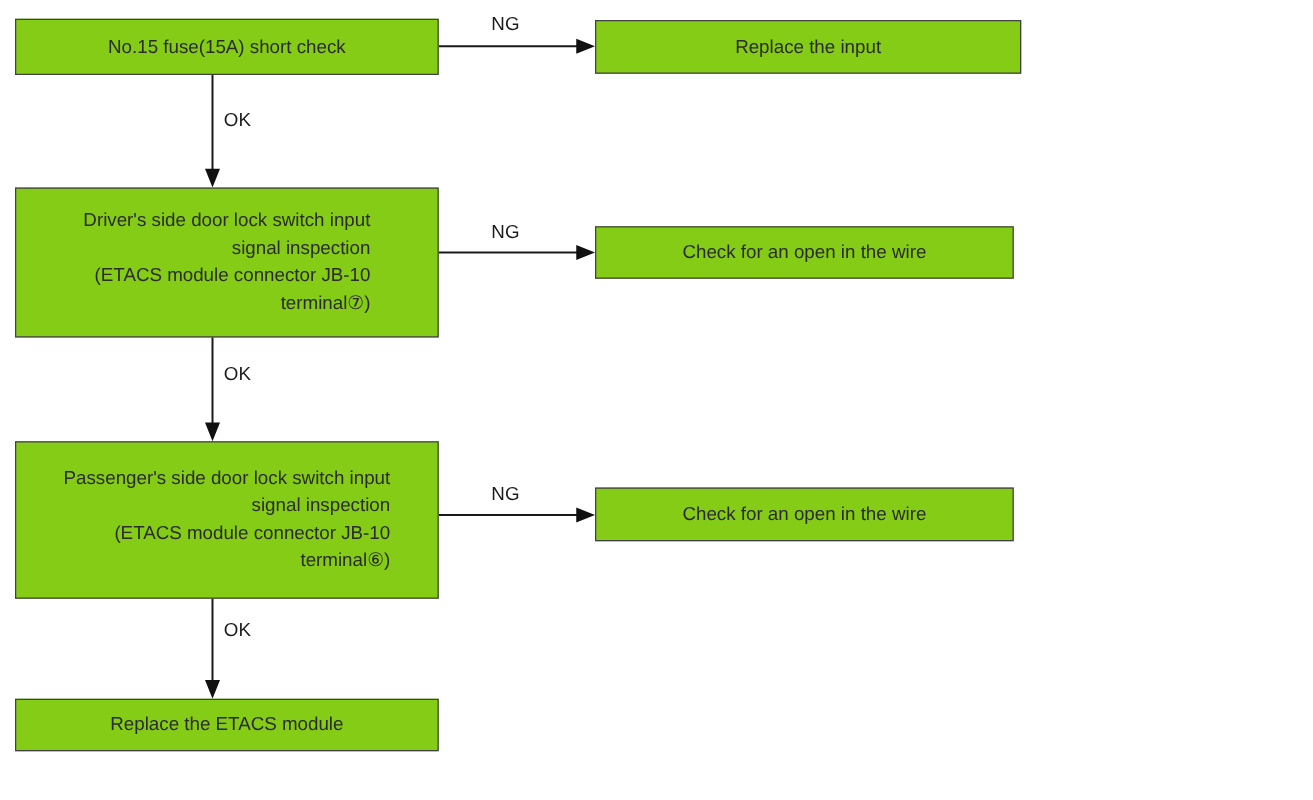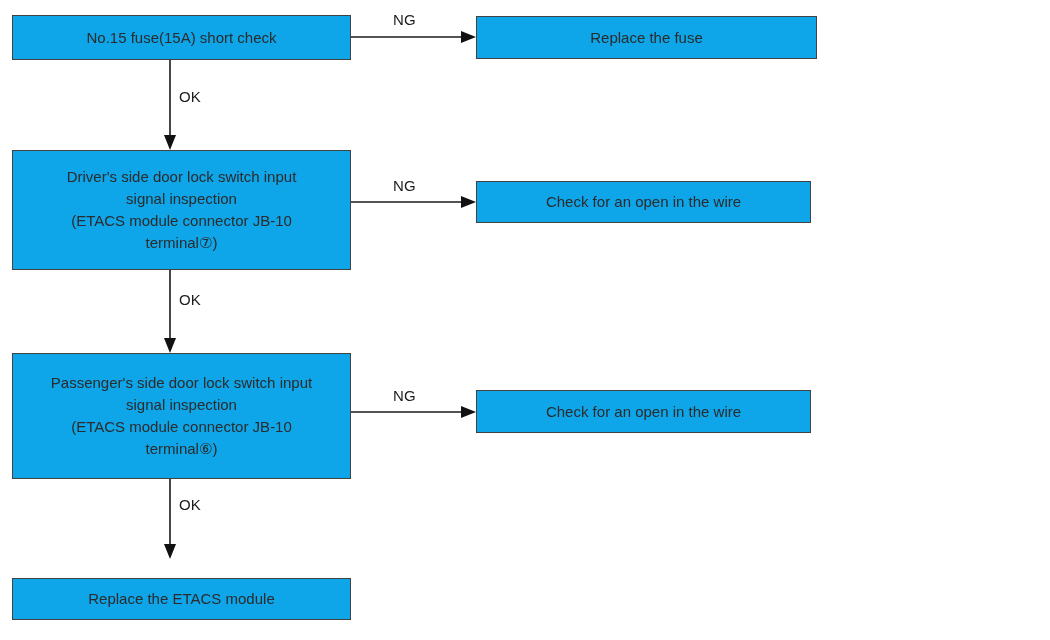--- a/index.html
+++ b/index.html
@@ -11,39 +11,39 @@
     position: relative;
     width: 1050px;
     height: 640px;
     background: #ffffff;
     font-family: "Liberation Sans", "DejaVu Sans", sans-serif;
     overflow: hidden;
   }
   .node {
     position: absolute;
     box-sizing: border-box;
-    background: #0ea5e9;
+    background: #84cc16;
     border: 1.5px solid #424242;
     color: #2b2b2b;
     display: flex;
     align-items: center;
     justify-content: center;
-    text-align: center;
+    text-align: right;
     font-size: 15px;
     line-height: 22px;
     white-space: pre-line;
   }
   
   #node-fuse-check        { left: 12px;  top: 15px;  width: 339px; height: 45px;  }
   #node-replace-fuse      { left: 476px; top: 16px;  width: 341px; height: 43px;  }
   #node-driver-inspect    { left: 12px;  top: 150px; width: 339px; height: 120px; }
   #node-check-wire-1      { left: 476px; top: 181px; width: 335px; height: 42px;  }
   #node-passenger-inspect { left: 12px;  top: 353px; width: 339px; height: 126px; }
   #node-check-wire-2      { left: 476px; top: 390px; width: 335px; height: 43px;  }
-  #node-replace-etacs     { left: 12px;  top: 559px; width: 339px; height: 42px; margin-top: 19px;  }
+  #node-replace-etacs     { left: 12px;  top: 559px; width: 339px; height: 42px;  }
 
   .edge-label {
     position: absolute;
     font-size: 15px;
     font-weight: normal;
     color: #1c1c1c;
     letter-spacing: 0.2px;
   }
   #label-ng-1 { left: 393px; top: 11px;  }
   #label-ok-1 { left: 179px; top: 88px;  }
@@ -102,21 +102,21 @@
     </g>
 
     <g>
       <line class="connector-line" x1="170" y1="464" x2="170" y2="546"></line>
       <polygon class="arrowhead" points="170,559 164,544 176,544"></polygon>
     </g>
   </svg>
 
   <div class="node" id="node-fuse-check">No.15 fuse(15A) short check</div>
 
-  <div class="node" id="node-replace-fuse">Replace the fuse</div>
+  <div class="node" id="node-replace-fuse">Replace the input</div>
 
   <div class="node" id="node-driver-inspect">Driver's side door lock switch input
 signal inspection
 (ETACS module connector JB-10
 terminal⑦)</div>
 
   <div class="node" id="node-check-wire-1">Check for an open in the wire</div>
 
   <div class="node" id="node-passenger-inspect">Passenger's side door lock switch input
 signal inspection

